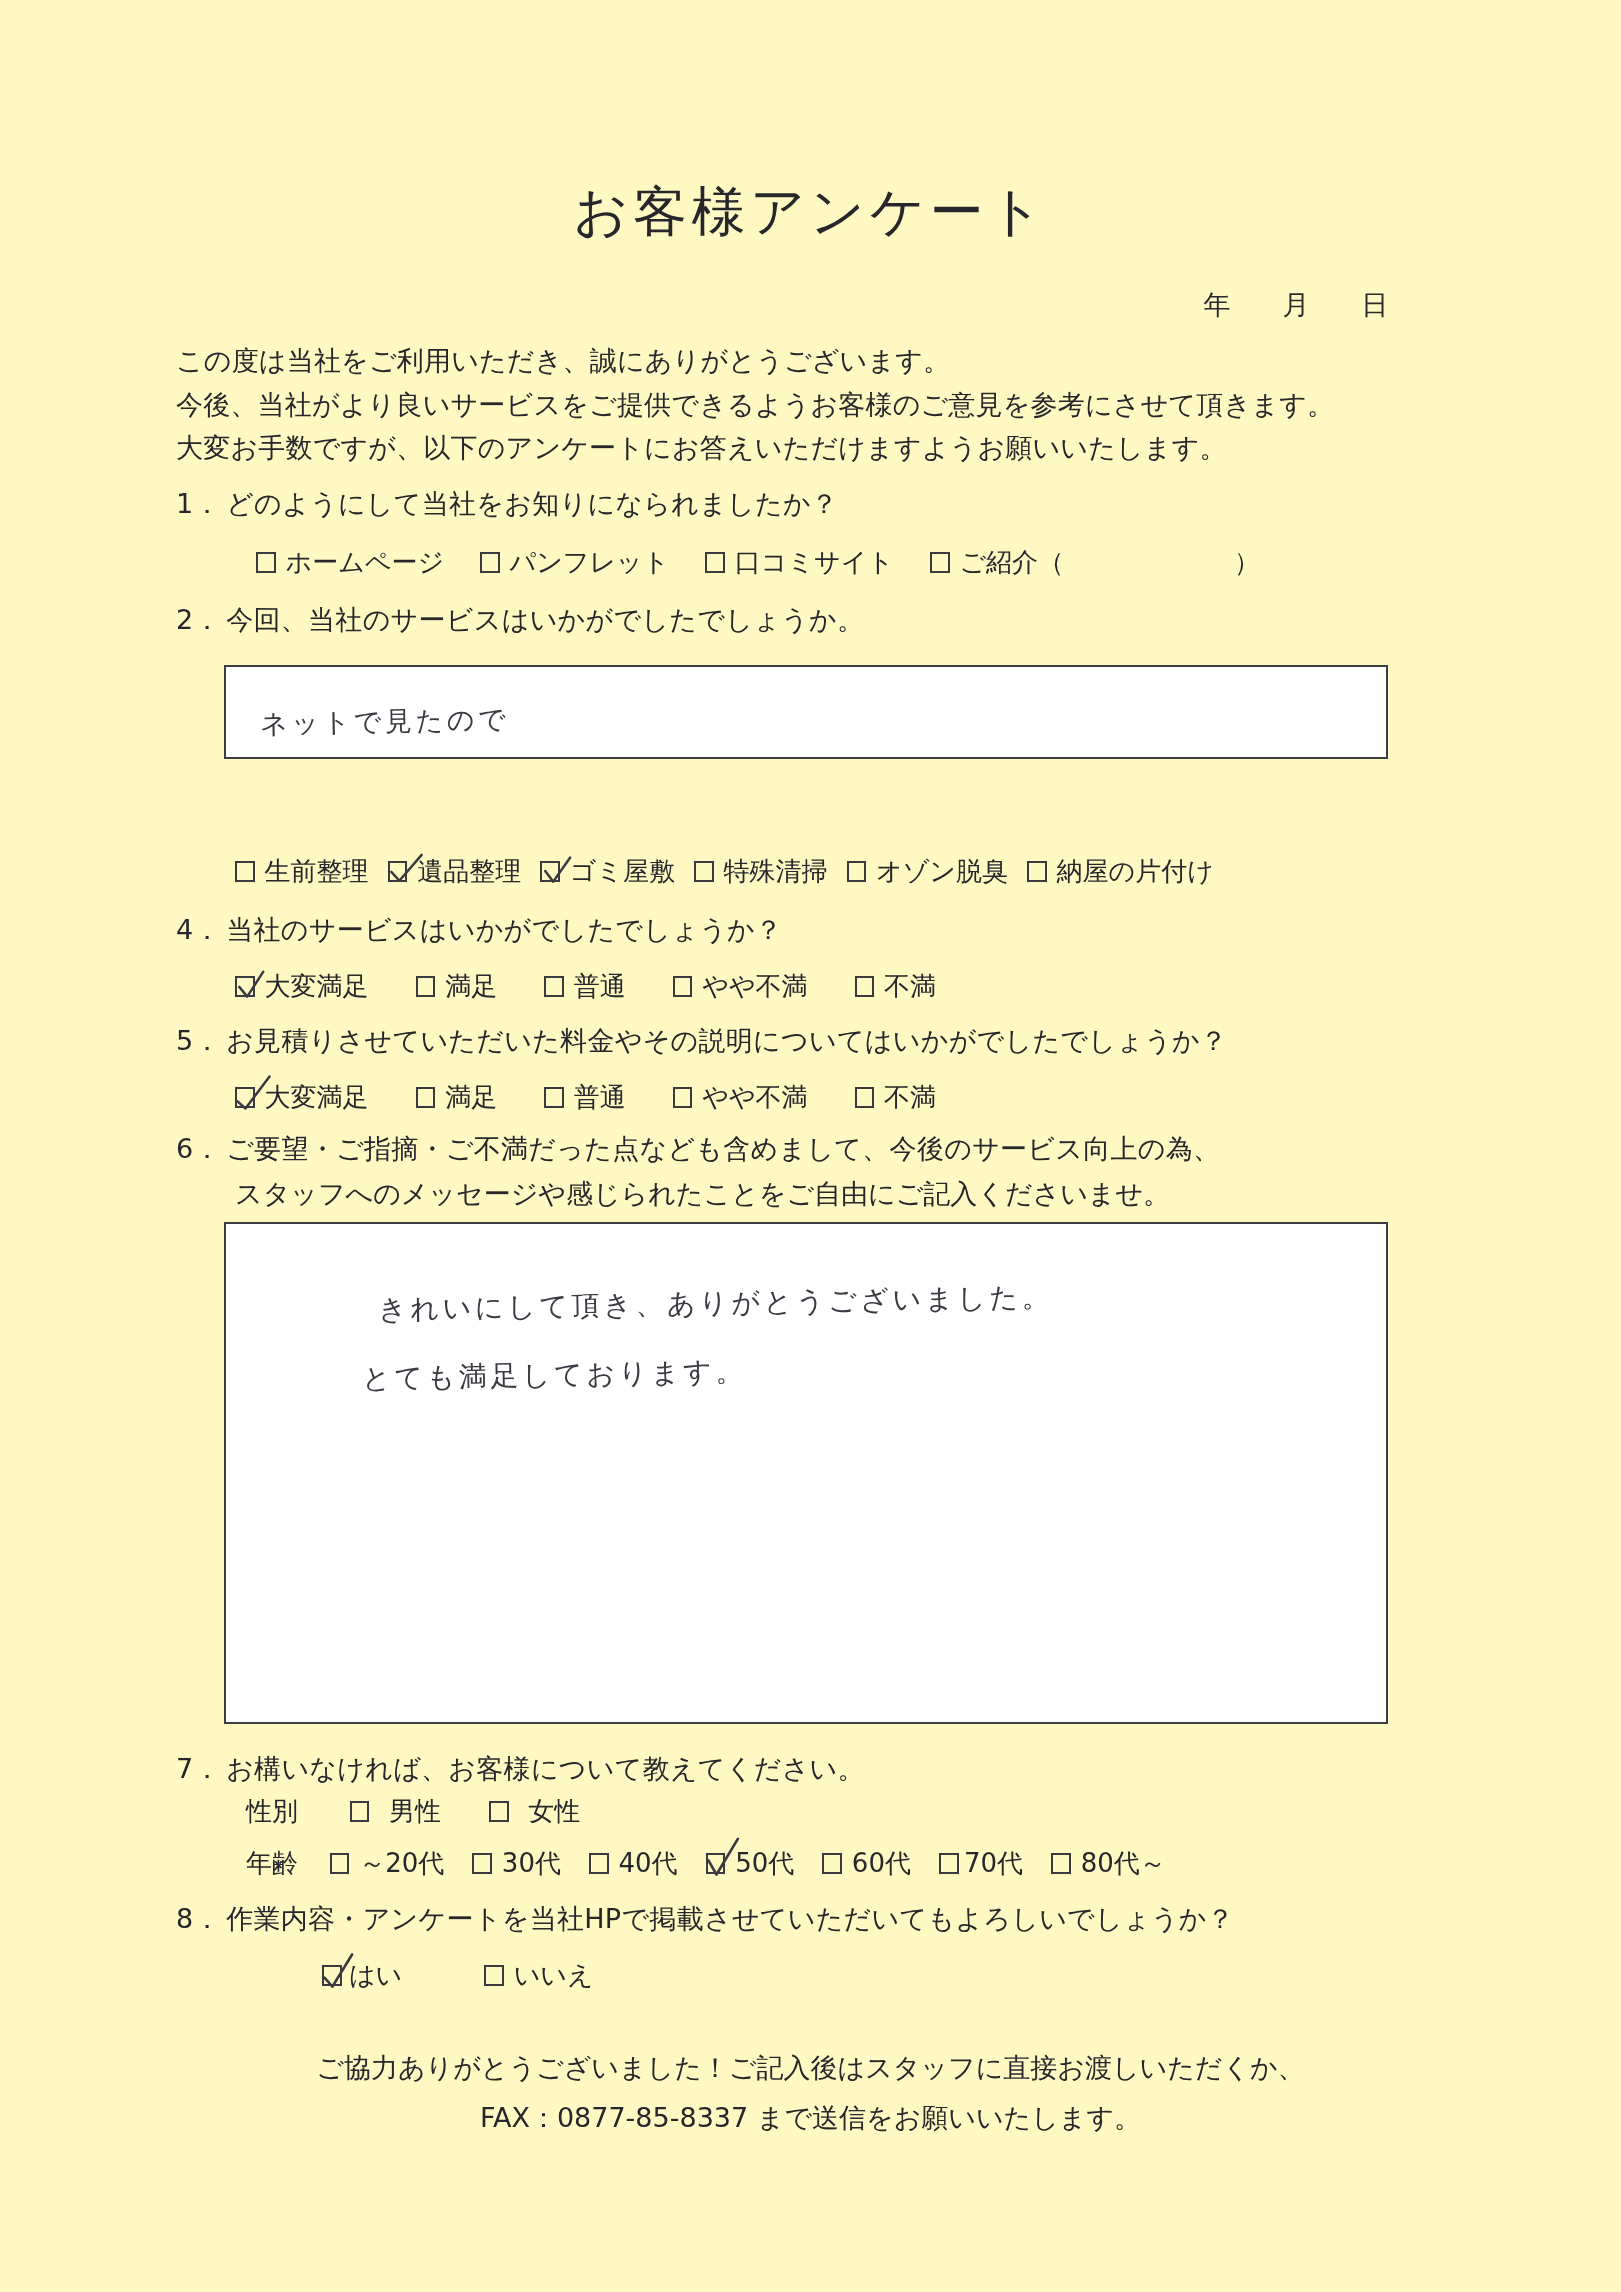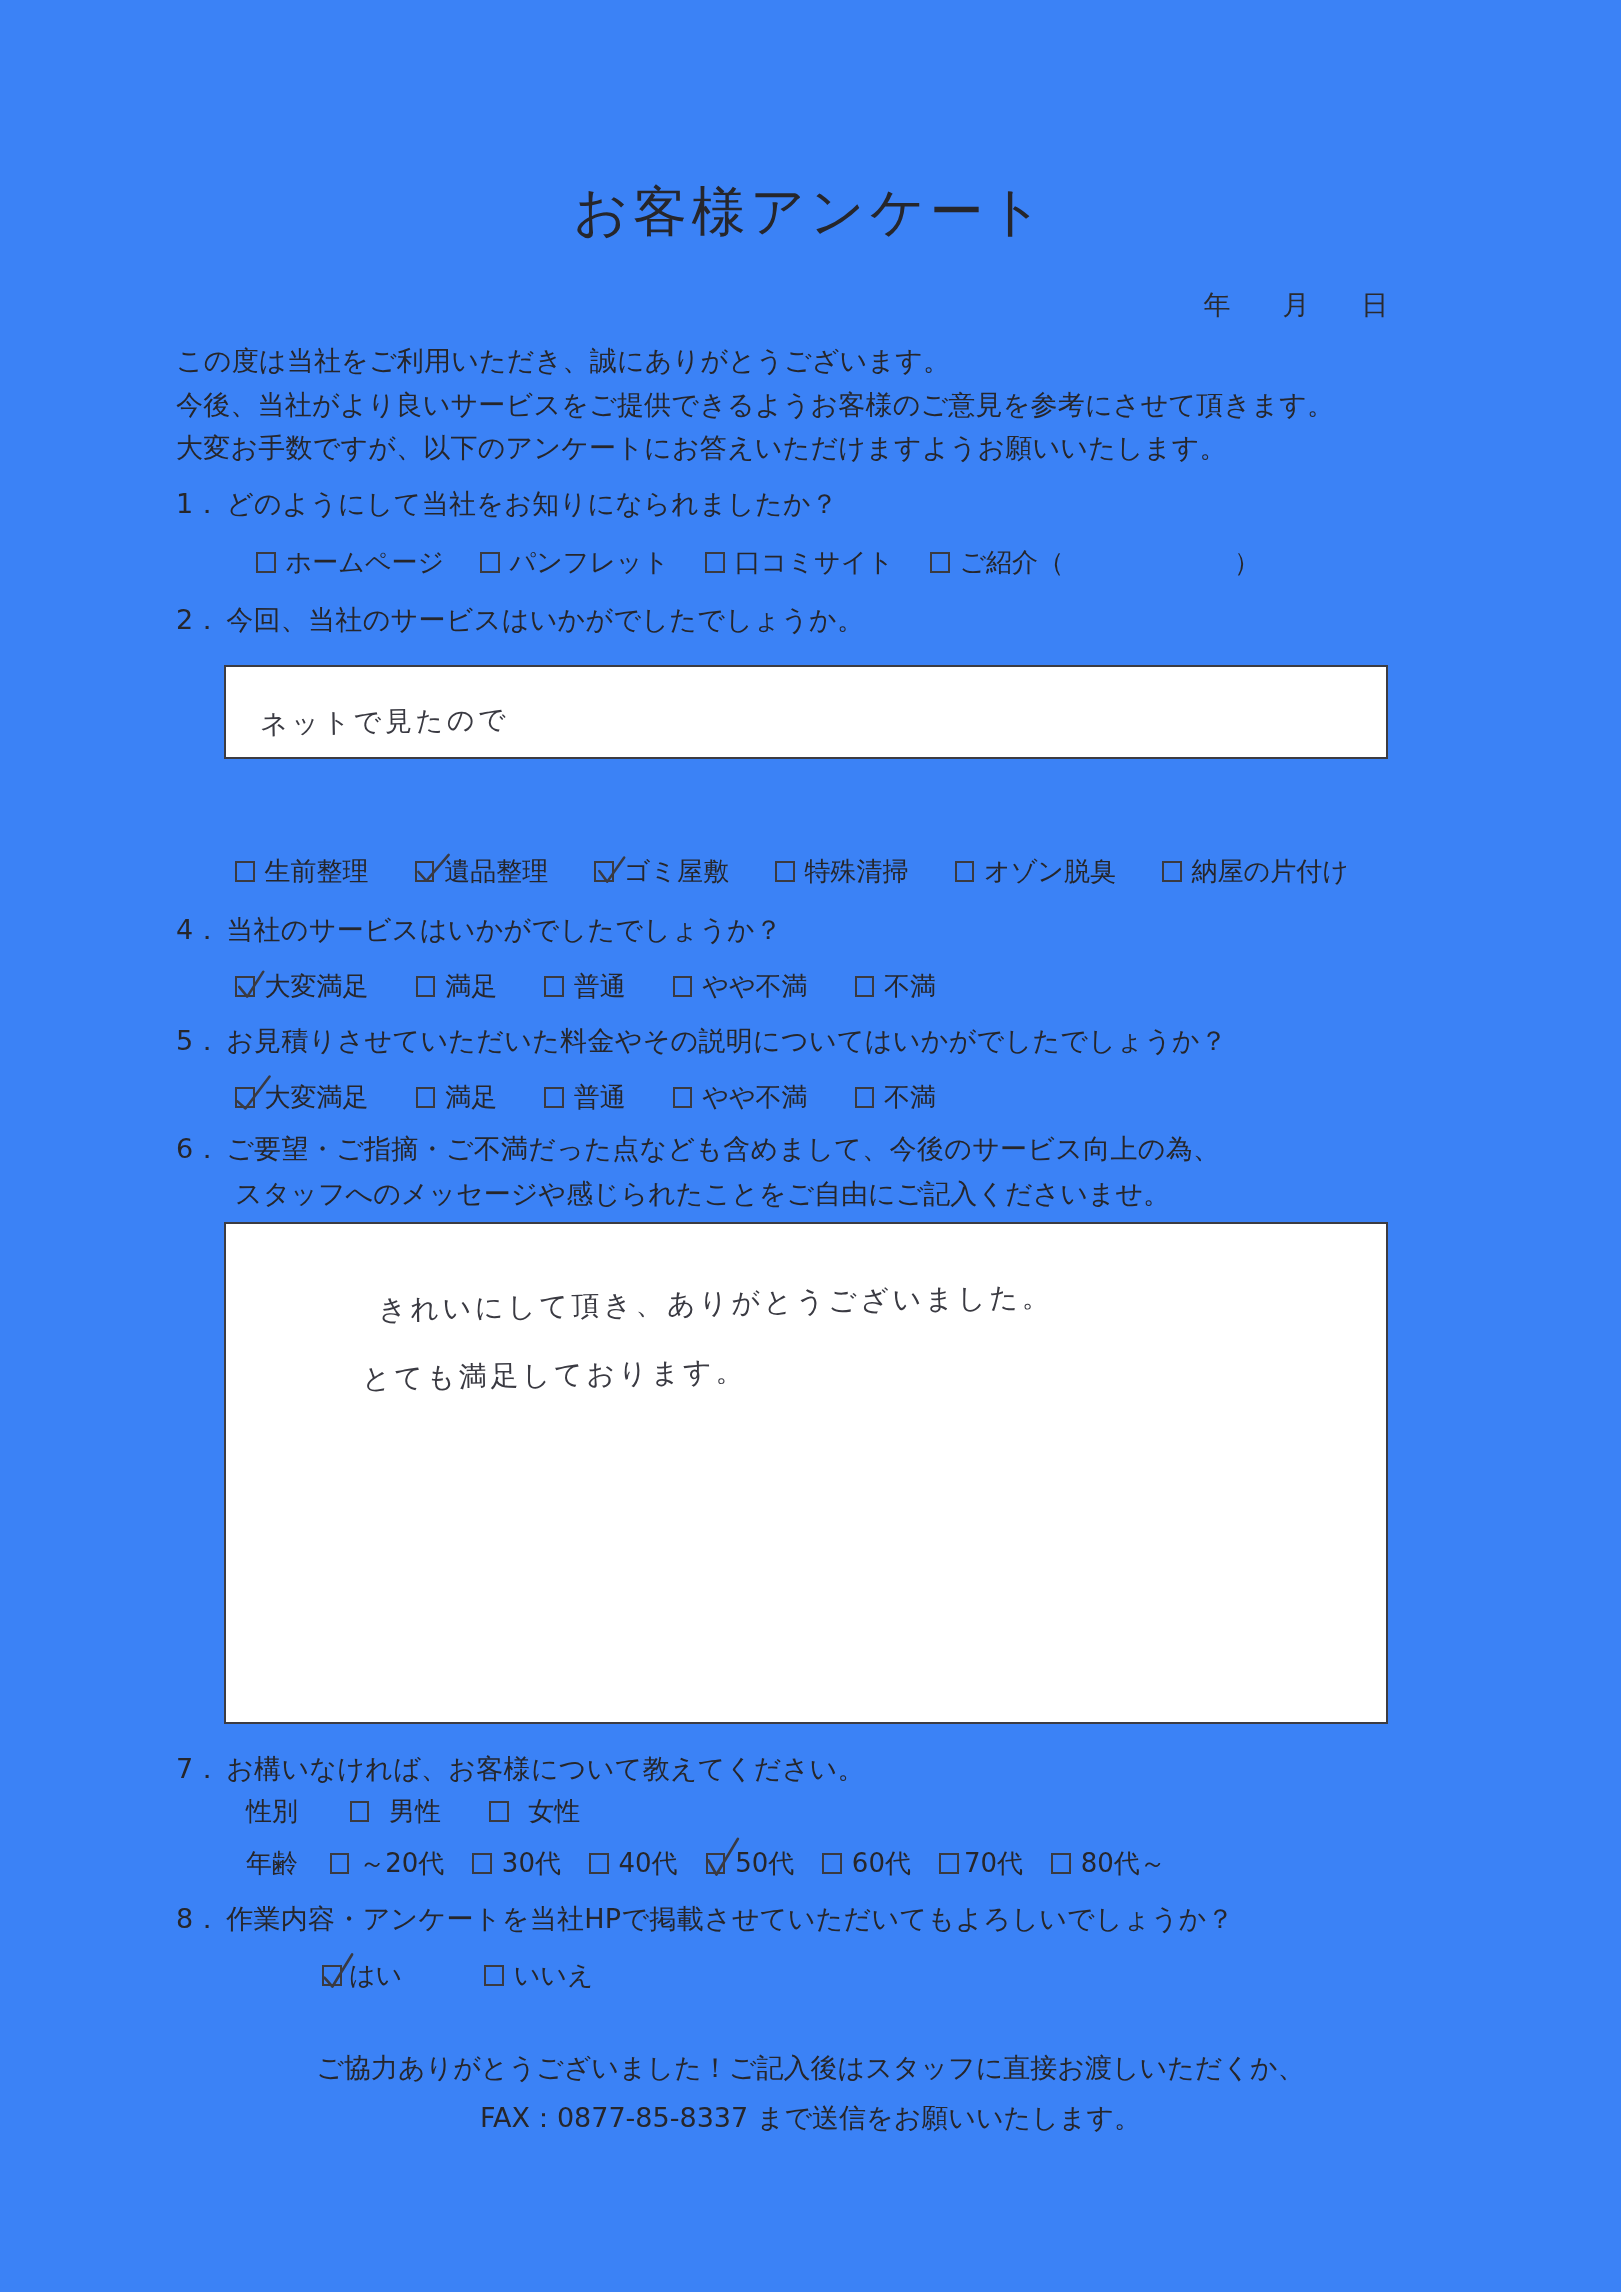--- a/index.html
+++ b/index.html
@@ -9,21 +9,21 @@
     background: #ffffff;
   }
   body {
     font-family: "DejaVu Sans", "Liberation Sans", sans-serif;
     color: #2a2a2e;
   }
   .page {
     position: relative;
     width: 1621px;
     height: 2293px;
-    background: #3b82f6;
+    background: #fef9c3;
     overflow: hidden;
   }
   
   .title {
     position: absolute;
     left: 0;
     top: 176px;
     width: 1621px;
     text-align: center;
     font-size: 54px;
@@ -179,21 +179,21 @@
     </span>
   </div>
 
   <div class="q" style="left:176px; top:602px;">
     <span class="num">2．</span><span>今回、当社のサービスはいかがでしたでしょうか。</span>
   </div>
   <div class="ansbox" style="left:224px; top:665px; width:1164px; height:94px;">
     <div class="hand hand-line" style="left:34px; top:39px; font-size:27px;">ネットで見たので</div>
   </div>
 
-  <div class="opts" style="left:235px; top:854px; gap:46px;">
+  <div class="opts" style="left:235px; top:854px; gap:19px;">
     <span class="opt">
       <span class="box"></span>
       <span>生前整理</span>
     </span>
     <span class="opt">
       <span class="box">
         <span class="tick">
           <svg viewBox="0 0 46 48">
               <path d="M6 30 L15 40 L40 11" fill="none" stroke="#3a3a42" stroke-width="2.8" stroke-linecap="round" stroke-linejoin="round"></path>
             </svg>

